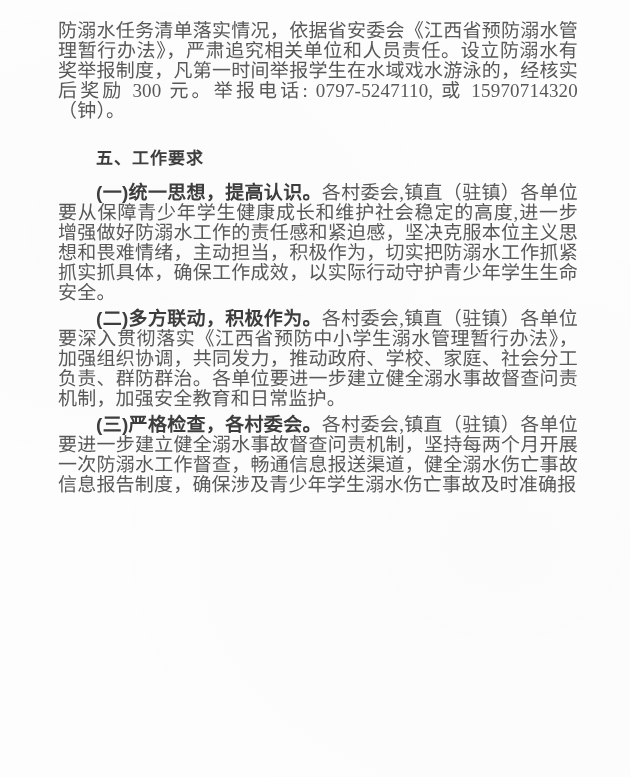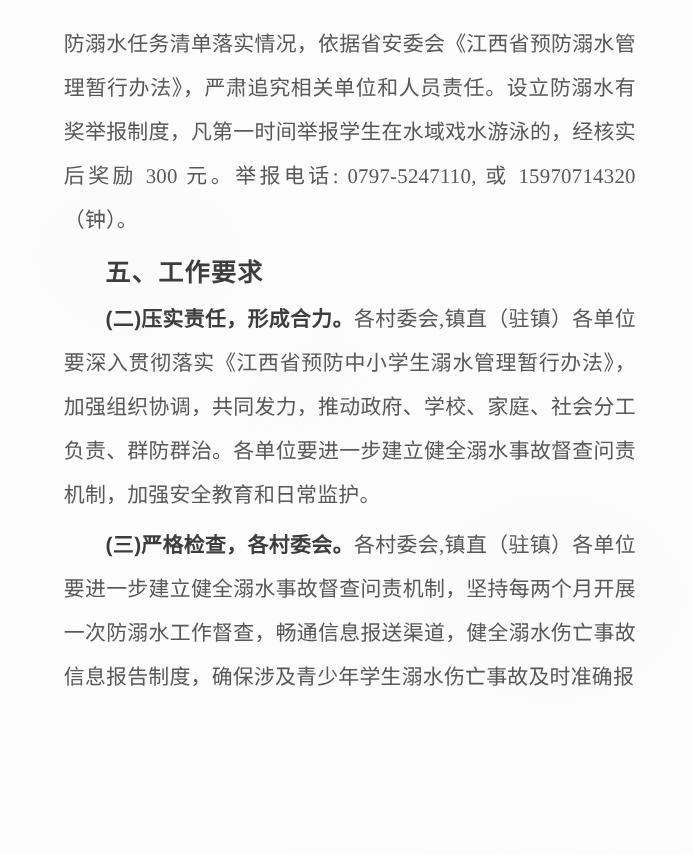--- a/index.html
+++ b/index.html
@@ -20,56 +20,57 @@
     background-image:
       radial-gradient(ellipse 400px 300px at 20% 30%, rgba(0,0,0,0.008), transparent),
       radial-gradient(ellipse 500px 400px at 80% 70%, rgba(0,0,0,0.006), transparent);
     padding: 21px 52px 0 58px;
     overflow: hidden;
   }
 
   .para {
     font-family: "Liberation Serif", "DejaVu Serif", serif;
     font-size: 19px;
-    line-height: 40px;
+    line-height: 20px;
     color: #585858;
     text-align: justify;
     text-justify: inter-ideograph;
     letter-spacing: 0.2px;
   }
 
   .para.indent {
     text-indent: 38px;
     margin-top: 6px;
   }
 
   .section-heading {
     font-family: "Liberation Sans", "DejaVu Sans", sans-serif;
     font-weight: bold;
-    font-size: 23px;
+    font-size: 17px;
     line-height: 36px;
     color: #3d3d3d;
     text-indent: 38px;
-    margin-top: 8px;
+    margin-top: 20px;
     letter-spacing: 1px;
   }
 
   .lead {
     font-family: "Liberation Sans", "DejaVu Sans", sans-serif;
     font-weight: bold;
     color: #3d3d3d;
   }
 </style>
 </head>
 <body>
 
 <div class="page">
 
   <p class="para">防溺水任务清单落实情况，依据省安委会《江西省预防溺水管理暂行办法》，严肃追究相关单位和人员责任。设立防溺水有奖举报制度，凡第一时间举报学生在水域戏水游泳的，经核实后奖励 300 元。举报电话: 0797-5247110, 或 15970714320（钟）。</p>
 
   <h3 class="section-heading">五、工作要求</h3>
 
+  <p class="para indent"><span class="lead">(一)统一思想，提高认识。</span><span>各村委会,镇直（驻镇）各单位要从保障青少年学生健康成长和维护社会稳定的高度,进一步增强做好防溺水工作的责任感和紧迫感，坚决克服本位主义思想和畏难情绪，主动担当，积极作为，切实把防溺水工作抓紧抓实抓具体，确保工作成效，以实际行动守护青少年学生生命安全。</span></p>
 
-  <p class="para indent"><span class="lead">(二)压实责任，形成合力。</span><span>各村委会,镇直（驻镇）各单位要深入贯彻落实《江西省预防中小学生溺水管理暂行办法》，加强组织协调，共同发力，推动政府、学校、家庭、社会分工负责、群防群治。各单位要进一步建立健全溺水事故督查问责机制，加强安全教育和日常监护。</span></p>
+  <p class="para indent"><span class="lead">(二)多方联动，积极作为。</span><span>各村委会,镇直（驻镇）各单位要深入贯彻落实《江西省预防中小学生溺水管理暂行办法》，加强组织协调，共同发力，推动政府、学校、家庭、社会分工负责、群防群治。各单位要进一步建立健全溺水事故督查问责机制，加强安全教育和日常监护。</span></p>
 
   <p class="para indent"><span class="lead">(三)严格检查，各村委会。</span><span>各村委会,镇直（驻镇）各单位要进一步建立健全溺水事故督查问责机制，坚持每两个月开展一次防溺水工作督查，畅通信息报送渠道，健全溺水伤亡事故信息报告制度，确保涉及青少年学生溺水伤亡事故及时准确报</span></p>
 
 </div>
 
 </body></html>

